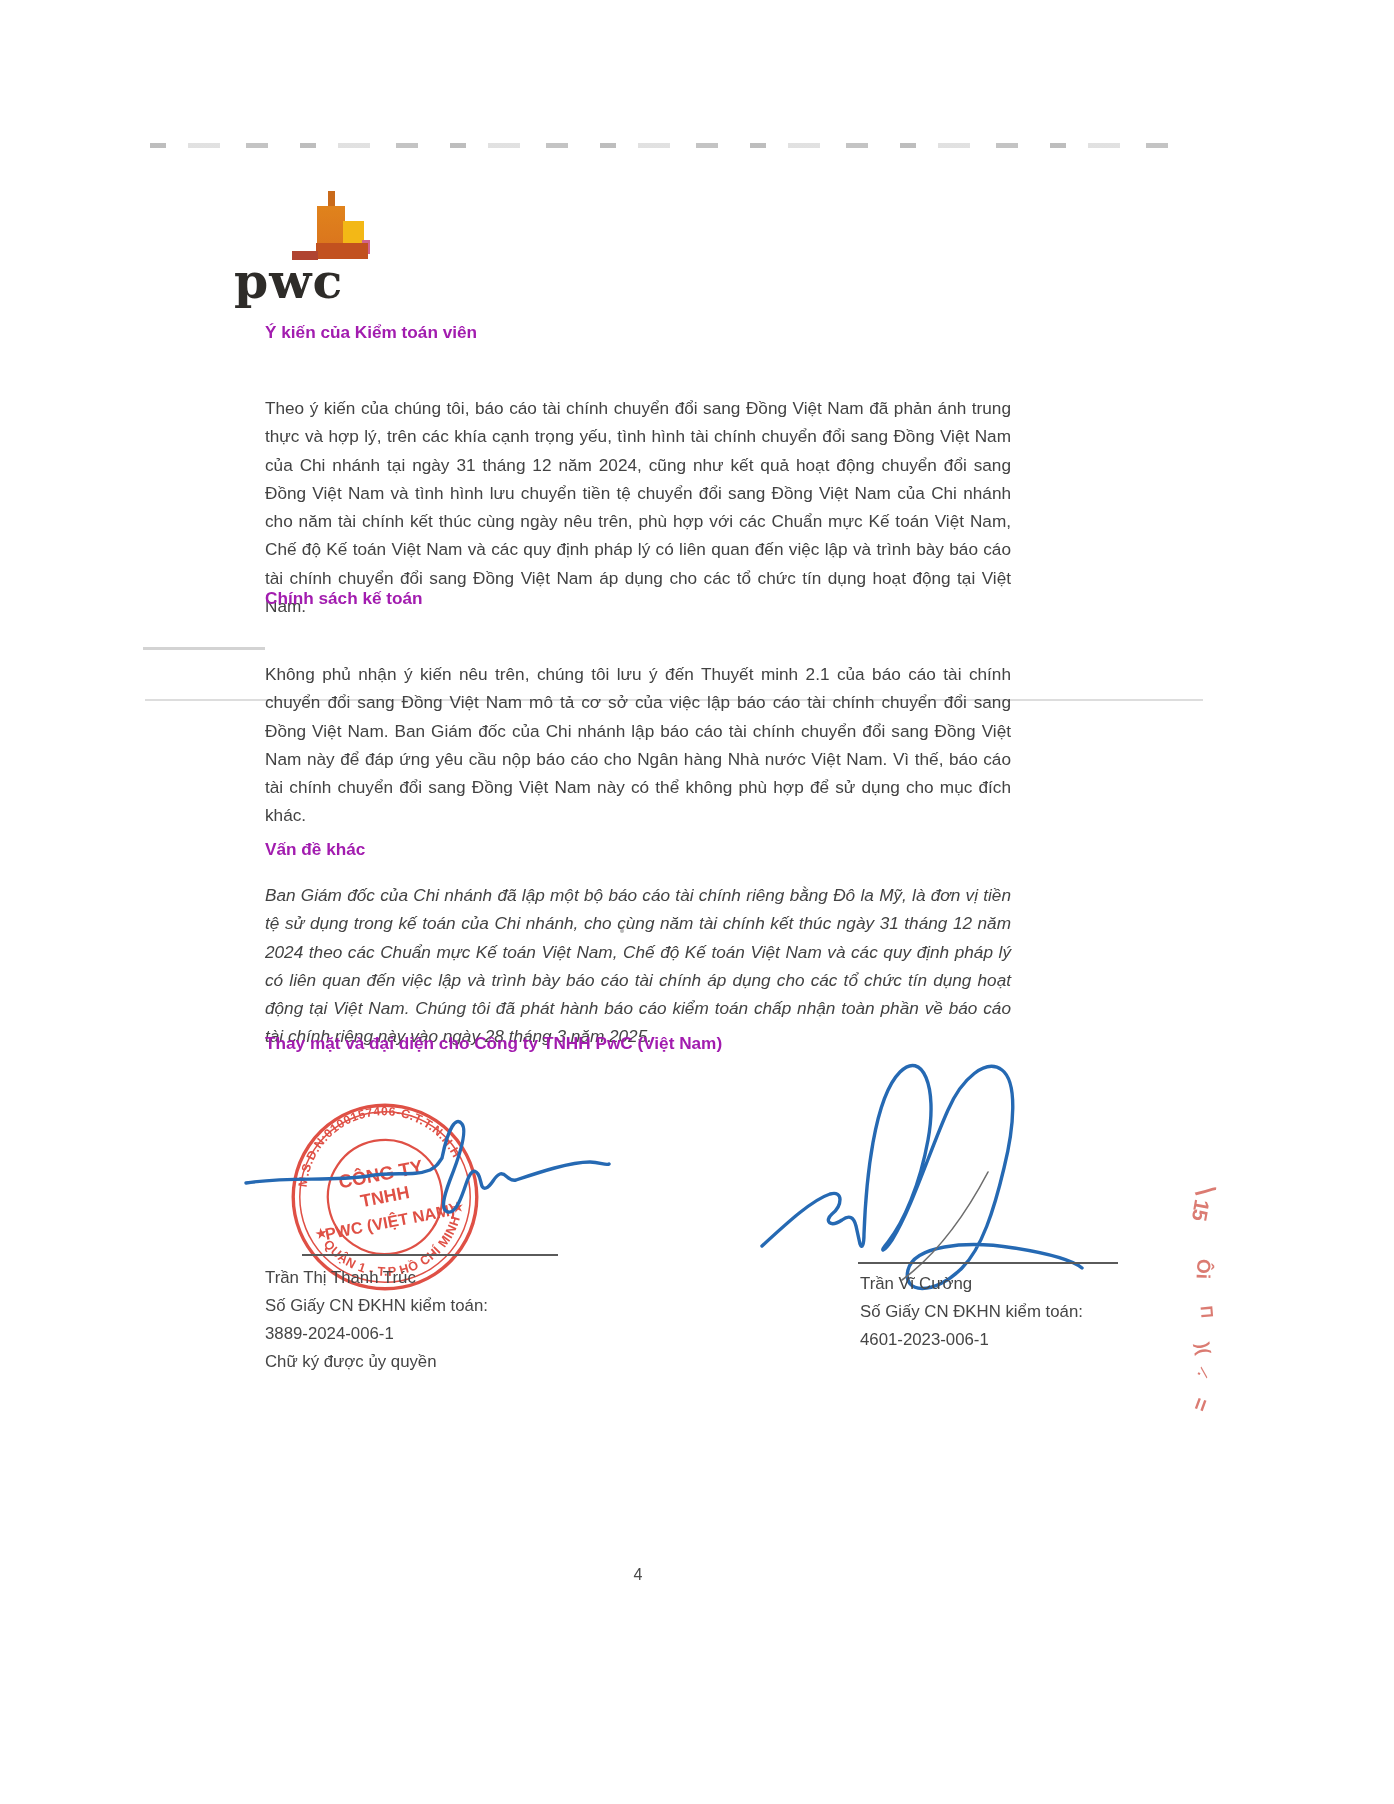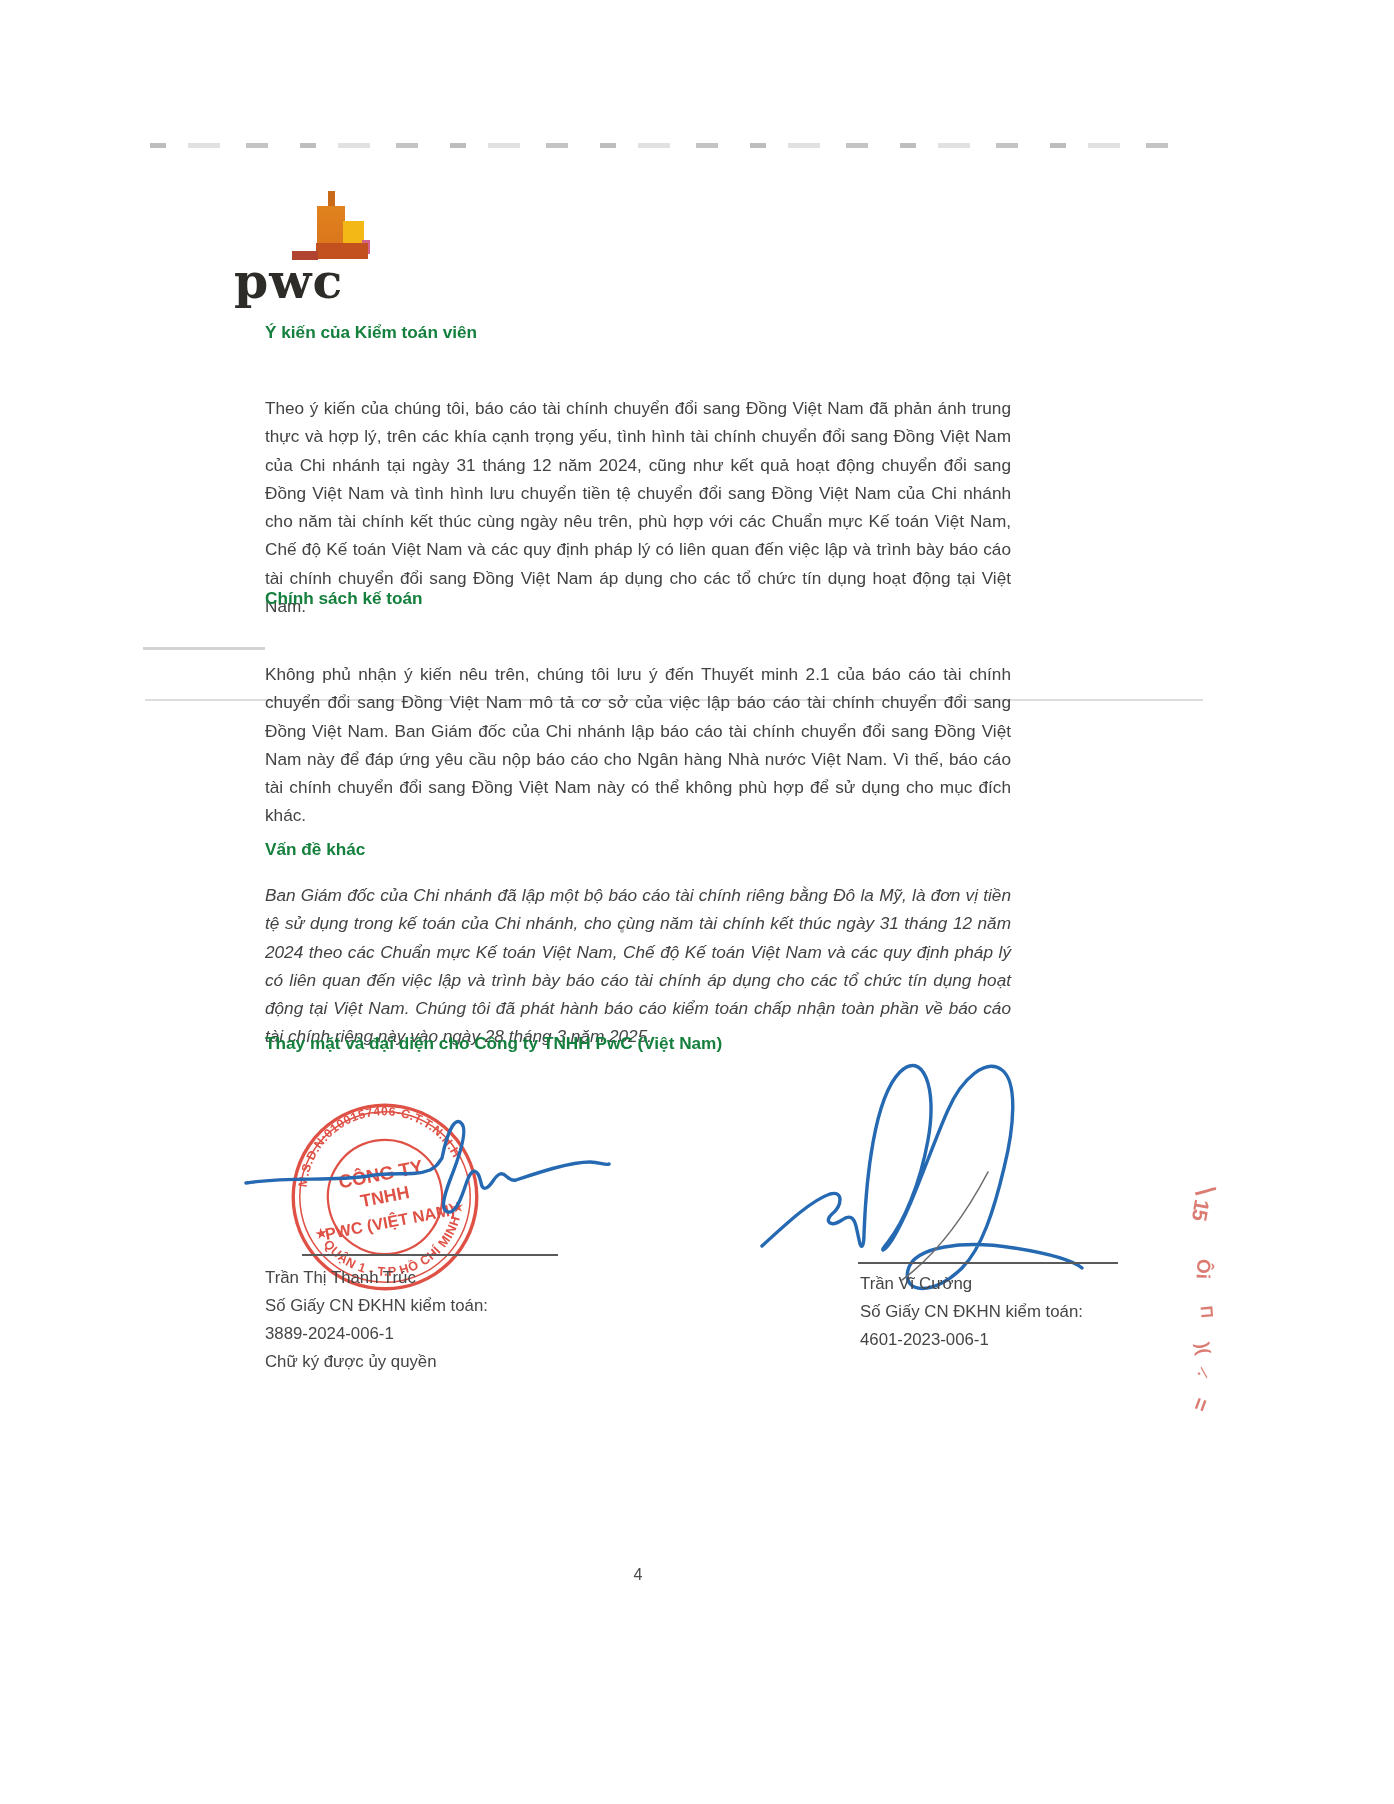--- a/index.html
+++ b/index.html
@@ -34,21 +34,21 @@
   .blk-band {left:82px;top:58px;width:52px;height:16px;background:#c2511f;}
   .blk-left {left:58px;top:66px;width:26px;height:9px;background:#b04431;}
   .logo-word{
     position:absolute;left:0;top:72px;
     font-family:"DejaVu Serif", serif;
     font-weight:bold;font-size:49px;line-height:1;
     color:#2e2c29;letter-spacing:1px;
   }
   
   .textcol{left:265px;width:746px;}
-  .heading{font-weight:bold;font-size:17.2px;color:#15803d;}
+  .heading{font-weight:bold;font-size:17.2px;color:#a21caf;}
   .para{font-size:17.2px;line-height:28.3px;text-align:justify;color:#424242;margin-top:32px;}
   .h-opinion{top:322px;}
   .p-opinion{top:362px;}
   .h-policy{top:588px;}
   .p-policy{top:628px;}
   .h-other{top:809px;margin-top:30px;}
   .p-other{top:849px;font-style:italic;}
   .h-signoff{top:1033px;}
   
   .sigline{height:2px;background:#5a5a5a;}

